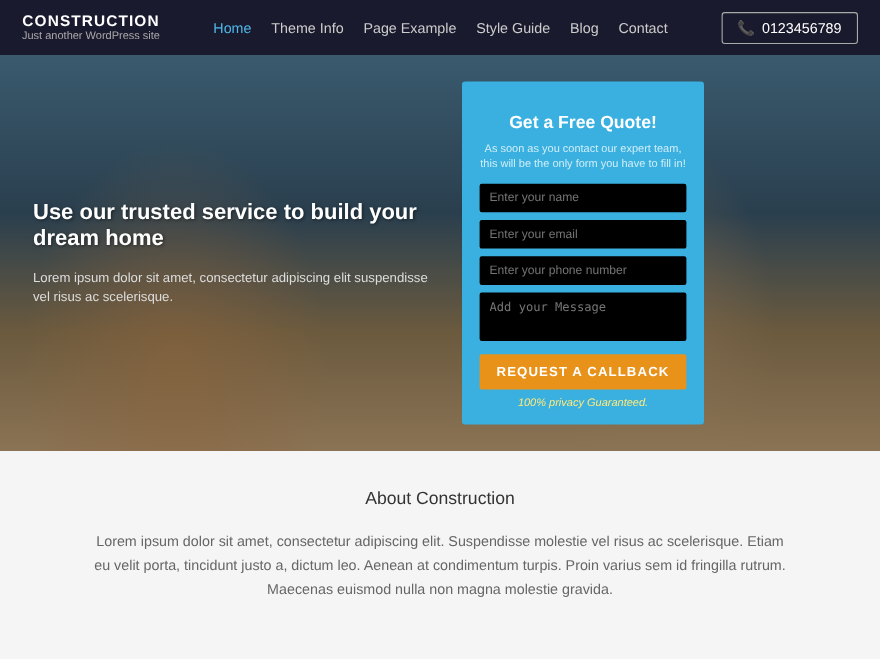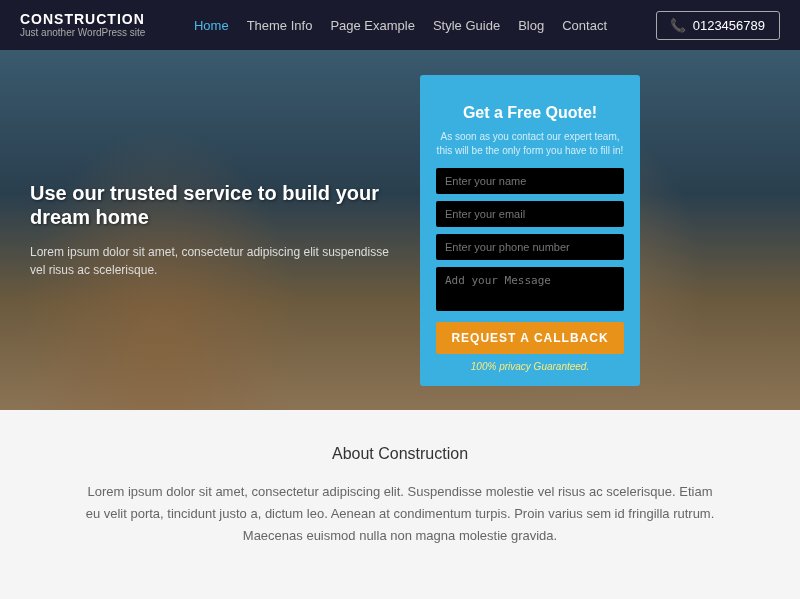--- a/index.html
+++ b/index.html
@@ -17,20 +17,21 @@
     .logo-area {
       display: flex;
       flex-direction: column;
       line-height: 1.1;
     }
     .logo-title {
       color: #fff;
       font-size: 14px;
       font-weight: bold;
       letter-spacing: 1px;
+      text-align: center;
     }
     .logo-sub {
       color: #aaa;
       font-size: 10px;
     }
     .nav {
       display: flex;
       align-items: center;
       gap: 18px;
       justify-content: space-between;

